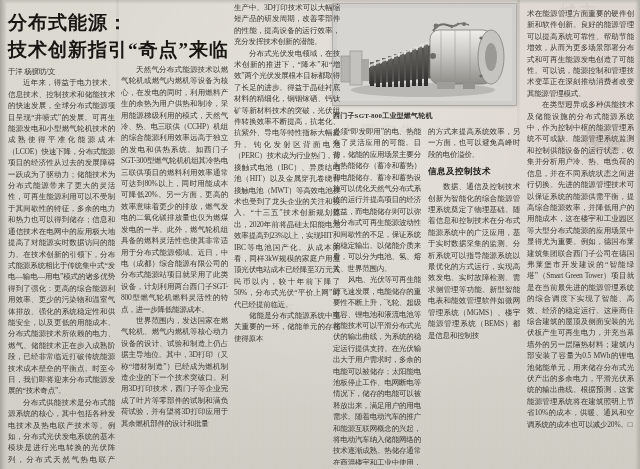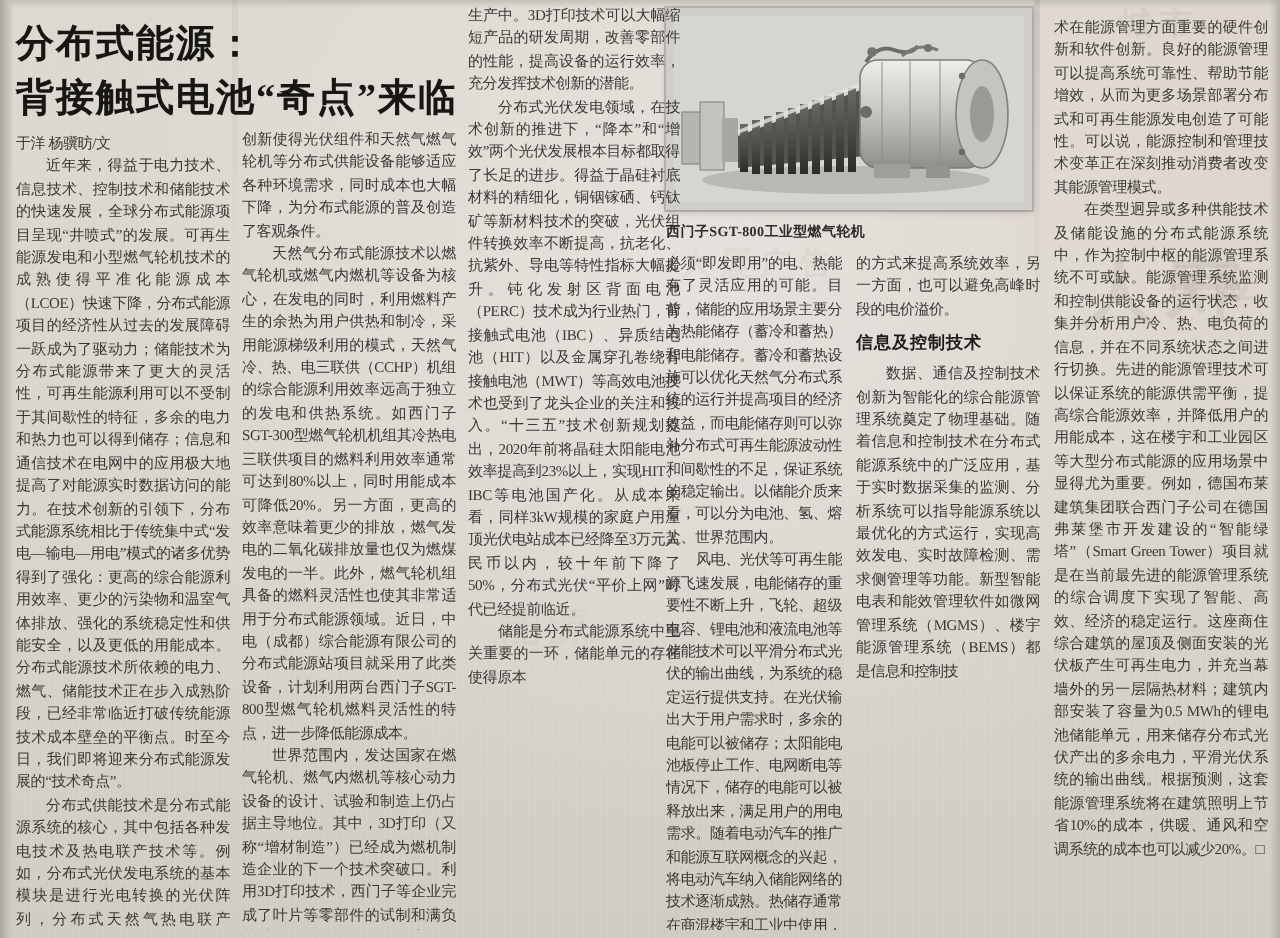--- a/index.html
+++ b/index.html
@@ -43,21 +43,21 @@
 <div class="page">
 
   <div class="edge-top"></div>
   <div class="edge-left"></div>
   <div class="edge-right"></div>
   <div class="fold" style="left:517px"></div>
   <div class="fold" style="left:116px;opacity:.12"></div>
 
   <div class="headline">
     <div>分布式能源：</div>
-    <div>背接触式电池“奇点”来临</div>
+    <div>技术创新指引“奇点”来临</div>
   </div>
 
   <div class="photo">
     <svg width="183" height="101" viewBox="0 0 183 101">
       <defs>
         <linearGradient id="drum" x1="0" y1="0" x2="0" y2="1">
           <stop offset="0" stop-color="#efeeeb"></stop>
             <stop offset=".45" stop-color="#c9c8c4"></stop>
           <stop offset="1" stop-color="#8f8d88"></stop>
         </linearGradient>
@@ -109,21 +109,20 @@
     </svg>
   </div>
   <div class="caption">西门子SGT-800工业型燃气轮机</div>
 
   <div class="col" id="col-0" style="left: 8px; top: 66px; width: 107px; height: 399px;">
     <p class="byline">于洋 杨骥昉/文</p>
   <p class="ind">近年来，得益于电力技术、信息技术、控制技术和储能技术的快速发展，全球分布式能源项目呈现“井喷式”的发展。可再生能源发电和小型燃气轮机技术的成熟使得平准化能源成本（LCOE）快速下降，分布式能源项目的经济性从过去的发展障碍一跃成为了驱动力；储能技术为分布式能源带来了更大的灵活性，可再生能源利用可以不受制于其间歇性的特征，多余的电力和热力也可以得到储存；信息和通信技术在电网中的应用极大地提高了对能源实时数据访问的能力。在技术创新的引领下，分布式能源系统相比于传统集中式“发电—输电—用电”模式的诸多优势得到了强化：更高的综合能源利用效率、更少的污染物和温室气体排放、强化的系统稳定性和供能安全，以及更低的用能成本。分布式能源技术所依赖的电力、燃气、储能技术正在步入成熟阶段，已经非常临近打破传统能源技术成本壁垒的平衡点。时至今日，我们即将迎来分布式能源发展的“技术奇点”。</p>
       <p class="ind">分布式供能技术是分布式能源系统的核心，其中包括各种发电技术及热电联产技术等。例如，分布式光伏发电系统的基本模块是进行光电转换的光伏阵列，分布式天然气热电联产（CHP）系统的核心是燃气轮机或者内燃机（也可以使用其他燃料或者技术，比如生物质能和燃料电池）。技术</p>
     </div>
   <div class="col" id="col-1" style="left: 121px; top: 64px; width: 107px; height: 401px;">
-      <p>创新使得光伏组件和天然气燃气轮机等分布式供能设备能够适应各种环境需求，同时成本也大幅下降，为分布式能源的普及创造了客观条件。</p>
       <p class="ind">天然气分布式能源技术以燃气轮机或燃气内燃机等设备为核心，在发电的同时，利用燃料产生的余热为用户供热和制冷，采用能源梯级利用的模式，天然气冷、热、电三联供（CCHP）机组的综合能源利用效率远高于独立的发电和供热系统。如西门子SGT-300型燃气轮机机组其冷热电三联供项目的燃料利用效率通常可达到80%以上，同时用能成本可降低20%。另一方面，更高的效率意味着更少的排放，燃气发电的二氧化碳排放量也仅为燃煤发电的一半。此外，燃气轮机组具备的燃料灵活性也使其非常适用于分布式能源领域。近日，中电（成都）综合能源有限公司的分布式能源站项目就采用了此类设备，计划利用两台西门子SGT-800型燃气轮机燃料灵活性的特点，进一步降低能源成本。</p>
       <p class="ind">世界范围内，发达国家在燃气轮机、燃气内燃机等核心动力设备的设计、试验和制造上仍占据主导地位。其中，3D打印（又称“增材制造”）已经成为燃机制造企业的下一个技术突破口。利用3D打印技术，西门子等企业完成了叶片等零部件的试制和满负荷试验，并有望将3D打印应用于其余燃机部件的设计和批量</p>
     </div>
   <div class="col" id="col-2" style="left: 234px; top: 2px; width: 106px; height: 459px;">
       <p>生产中。3D打印技术可以大幅缩短产品的研发周期，改善零部件的性能，提高设备的运行效率，充分发挥技术创新的潜能。</p>
       <p class="ind">分布式光伏发电领域，在技术创新的推进下，“降本”和“增效”两个光伏发展根本目标都取得了长足的进步。得益于晶硅衬底材料的精细化，铜铟镓硒、钙钛矿等新材料技术的突破，光伏组件转换效率不断提高，抗老化、抗紫外、导电等特性指标大幅提升。钝化发射区背面电池（PERC）技术成为行业热门，背接触式电池（IBC）、异质结电池（HIT）以及金属穿孔卷绕背接触电池（MWT）等高效电池技术也受到了龙头企业的关注和投入。“十三五”技术创新规划提出，2020年前将晶硅太阳能电池效率提高到23%以上，实现HIT、IBC等电池国产化。从成本来看，同样3kW规模的家庭户用屋顶光伏电站成本已经降至3万元人民币以内，较十年前下降了50%，分布式光伏“平价上网”时代已经提前临近。</p>
       <p class="ind">储能是分布式能源系统中至关重要的一环，储能单元的存在使得原本</p>
     </div>
   <div class="col" id="col-3" style="left: 333px; top: 126px; width: 88px; height: 339px;">
       <p>必须“即发即用”的电、热能有了灵活应用的可能。目前，储能的应用场景主要分为热能储存（蓄冷和蓄热）和电能储存。蓄冷和蓄热设施可以优化天然气分布式系统的运行并提高项目的经济效益，而电能储存则可以弥补分布式可再生能源波动性和间歇性的不足，保证系统的稳定输出。以储能介质来看，可以分为电池、氢、熔盐、世界范围内。</p>

